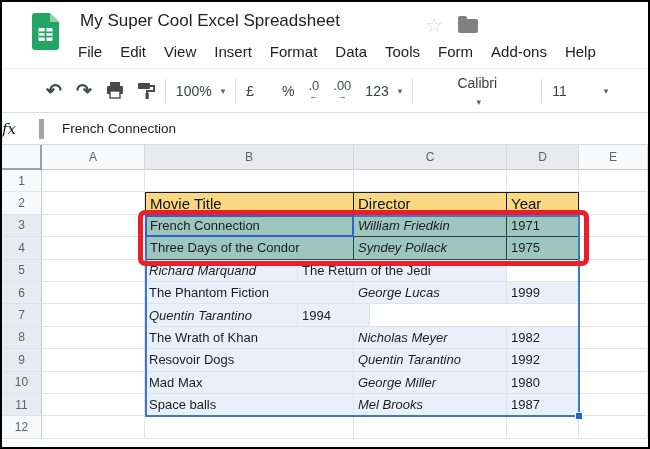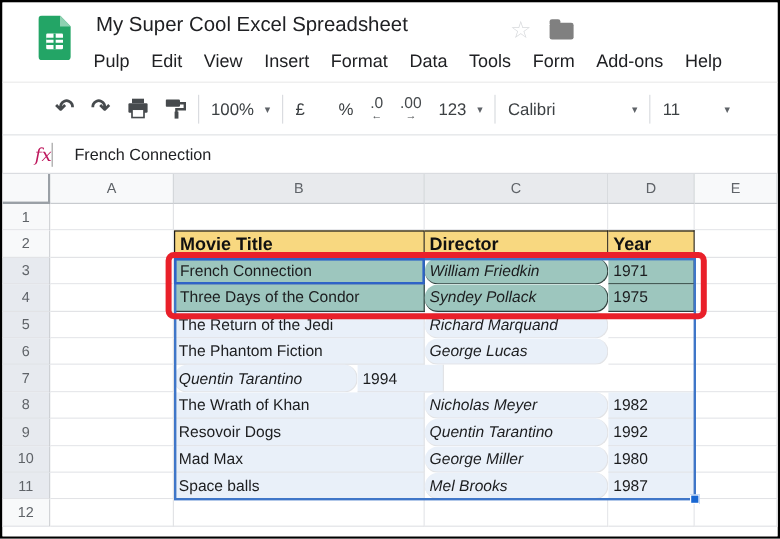--- a/index.html
+++ b/index.html
@@ -30,22 +30,22 @@
   .zoomctl, .fmtnum, .fontctl, .sizectl { display:flex; align-items:center; gap:6px;
              font-size:14px; color:#3c4043; }
   .caret { font-size:9px; color:#5f6368; margin-left:3px; }
   .dec { display:flex; flex-direction:column; align-items:center; line-height:10px; font-size:13px; color:#464a4d; }
   .dec small { font-size:9px; }
   .sp { width:14px; flex:0 0 auto; }
 
   
   .fbar { position:absolute; left:0; top:111px; width:100%; height:32px;
           border-bottom:1px solid #dadce0; display:flex; align-items:center; background:#fff; }
-  .fx { width:42px; text-align:right; font-family:"DejaVu Serif", serif; font-style:italic;
-        color:#be185d; font-size:15px; border-right:1px solid #a3a3a3; height:20px; line-height:20px; }
+  .fx { width:42px; text-align:left; font-family:"DejaVu Serif", serif; font-style:italic;
+        color:#0f172a; font-size:15px; border-right:5px solid #a3a3a3; height:20px; line-height:20px; }
   .fvalue { padding-left:18px; font-size:13.5px; color:#202124; flex:1; }
 
   
   .grid { position:absolute; left:0; top:143px; width:100%; height:302px; background:#fff; }
   .colheads { display:flex; height:25px; }
   .corner { width:40px; background:#f8f9fa; border-right:2px solid #9aa0a6;
             border-bottom:2px solid #9aa0a6; flex:0 0 auto; }
   .ch { display:flex; align-items:center; justify-content:center; font-size:12px; color:#5f6368;
         background:#f8f9fa; border-right:1px solid #d4d7da; border-bottom:1px solid #c8cbcf; }
   .ch.hl { background:#e8eaed; }
@@ -53,27 +53,27 @@
   .rh { width:40px; flex:0 0 auto; display:flex; align-items:center; justify-content:center;
         font-size:12px; color:#5f6368; background:#f8f9fa;
         border-right:1px solid #c8cbcf; border-bottom:1px solid #e2e3e6; }
   .rh.hl { background:#e7eaef; }
   .cell { display:flex; align-items:center; padding-left:4px; font-size:13px; color:#1c1d1f;
           border-right:1px solid #e2e3e6; border-bottom:1px solid #e2e3e6;
           overflow:hidden; white-space:nowrap; background:#fff; }
   .cA { width:103px; flex:0 0 auto; } .cB { width:209px; flex:0 0 auto; }
   .cC { width:153px; flex:0 0 auto; } .cD { width:72px; flex:0 0 auto; }
   .cE { flex:1; }
-  .hdr { background:#f8d880; font-weight:bold; font-size:15px; color:#111;
+  .hdr { background:#f8d880; font-weight:normal; font-size:15px; color:#111;
          border:1px solid #1a1a1a; border-left:none; }
   .hdr.cB { border-left:1px solid #1a1a1a; }
   .teal { background:#9dc6be; border-right:1px solid #30423f; border-bottom:1px solid #30423f; }
   .teal.cB { border-left:1px solid #30423f; }
   .selc { background:#e9f0f9; }
-  .it { font-style:italic;border-radius:11px; }
+  .it { font-style:italic; }
 
   
   .sel-rect { position:absolute; left:143px; top:69.8px; width:435px; height:202px;
               border:2px solid #3f76c8; pointer-events:none; }
   .active-cell { position:absolute; left:143px; top:69.8px; width:209px; height:22.4px;
               border:2px solid #2e63c7; pointer-events:none; }
   .fill-handle { position:absolute; left:573px; top:267px; width:8px; height:8px;
               background:#1967d2; border:1px solid #fff; }
   .red-box { position:absolute; left:136px; top:65px; width:451px; height:56px;
              border:5px solid #e9202a; border-radius:7px; pointer-events:none; }
@@ -91,21 +91,21 @@
       <g stroke="#23a566" stroke-width="1.8">
         <line x1="13.5" y1="15" x2="13.5" y2="28"></line>
         <line x1="6.5" y1="19.3" x2="20.5" y2="19.3"></line>
         <line x1="6.5" y1="23.6" x2="20.5" y2="23.6"></line>
       </g>
     </svg>
     <div class="doc-title">My Super Cool Excel Spreadsheet</div>
     <div class="star">☆</div>
     <div class="folder"></div>
     <nav class="menubar">
-      <span class="menu-item">Pulp</span>
+      <span class="menu-item">File</span>
       <span class="menu-item">Edit</span>
       <span class="menu-item">View</span>
       <span class="menu-item">Insert</span>
       <span class="menu-item">Format</span>
       <span class="menu-item">Data</span>
       <span class="menu-item">Tools</span>
       <span class="menu-item">Form</span>
       <span class="menu-item">Add-ons</span>
       <span class="menu-item">Help</span>
     </nav>
@@ -150,21 +150,21 @@
     <span class="dec">
       <span>.00</span>
       <small>→</small>
     </span>
     <span class="sp"></span>
     <span class="fmtnum">
       <span>123</span>
       <span class="caret">▾</span>
     </span>
     <span class="vdiv"></span>
-    <span class="fontctl" style="width:108px; justify-content:space-between;">
+    <span class="fontctl" style="width:108px; justify-content:space-between;flex-direction:column;">
       <span>Calibri</span>
       <span class="caret">▾</span>
     </span>
     <span class="vdiv"></span>
     <span class="sizectl" style="width:56px; justify-content:space-between;">
       <span>11</span>
       <span class="caret">▾</span>
     </span>
   </div>
 
@@ -211,29 +211,30 @@
           <div class="rh hl">4</div>
           <div class="cell cA"></div>
           <div class="cell cB teal">Three Days of the Condor</div>
           <div class="cell cC teal it">Syndey Pollack</div>
           <div class="cell cD teal">1975</div>
           <div class="cell cE"></div>
         </div>
         <div class="row">
           <div class="rh hl">5</div>
           <div class="cell cA"></div>
+          <div class="cell cC selc it">Richard Marquand</div>
           <div class="cell cB selc">The Return of the Jedi</div>
-          <div class="cell cC selc it">Richard Marquand</div>
           <div class="cell cE"></div>
         </div>
         <div class="row">
           <div class="rh hl">6</div>
           <div class="cell cA"></div>
           <div class="cell cB selc">The Phantom Fiction</div>
           <div class="cell cC selc it">George Lucas</div>
+          <div class="cell cD selc">1999</div>
           <div class="cell cE"></div>
         </div>
         <div class="row">
           <div class="rh hl">7</div>
           <div class="cell cA"></div>
           <div class="cell cC selc it">Quentin Tarantino</div>
           <div class="cell cD selc">1994</div>
           <div class="cell cE"></div>
         </div>
         <div class="row">

